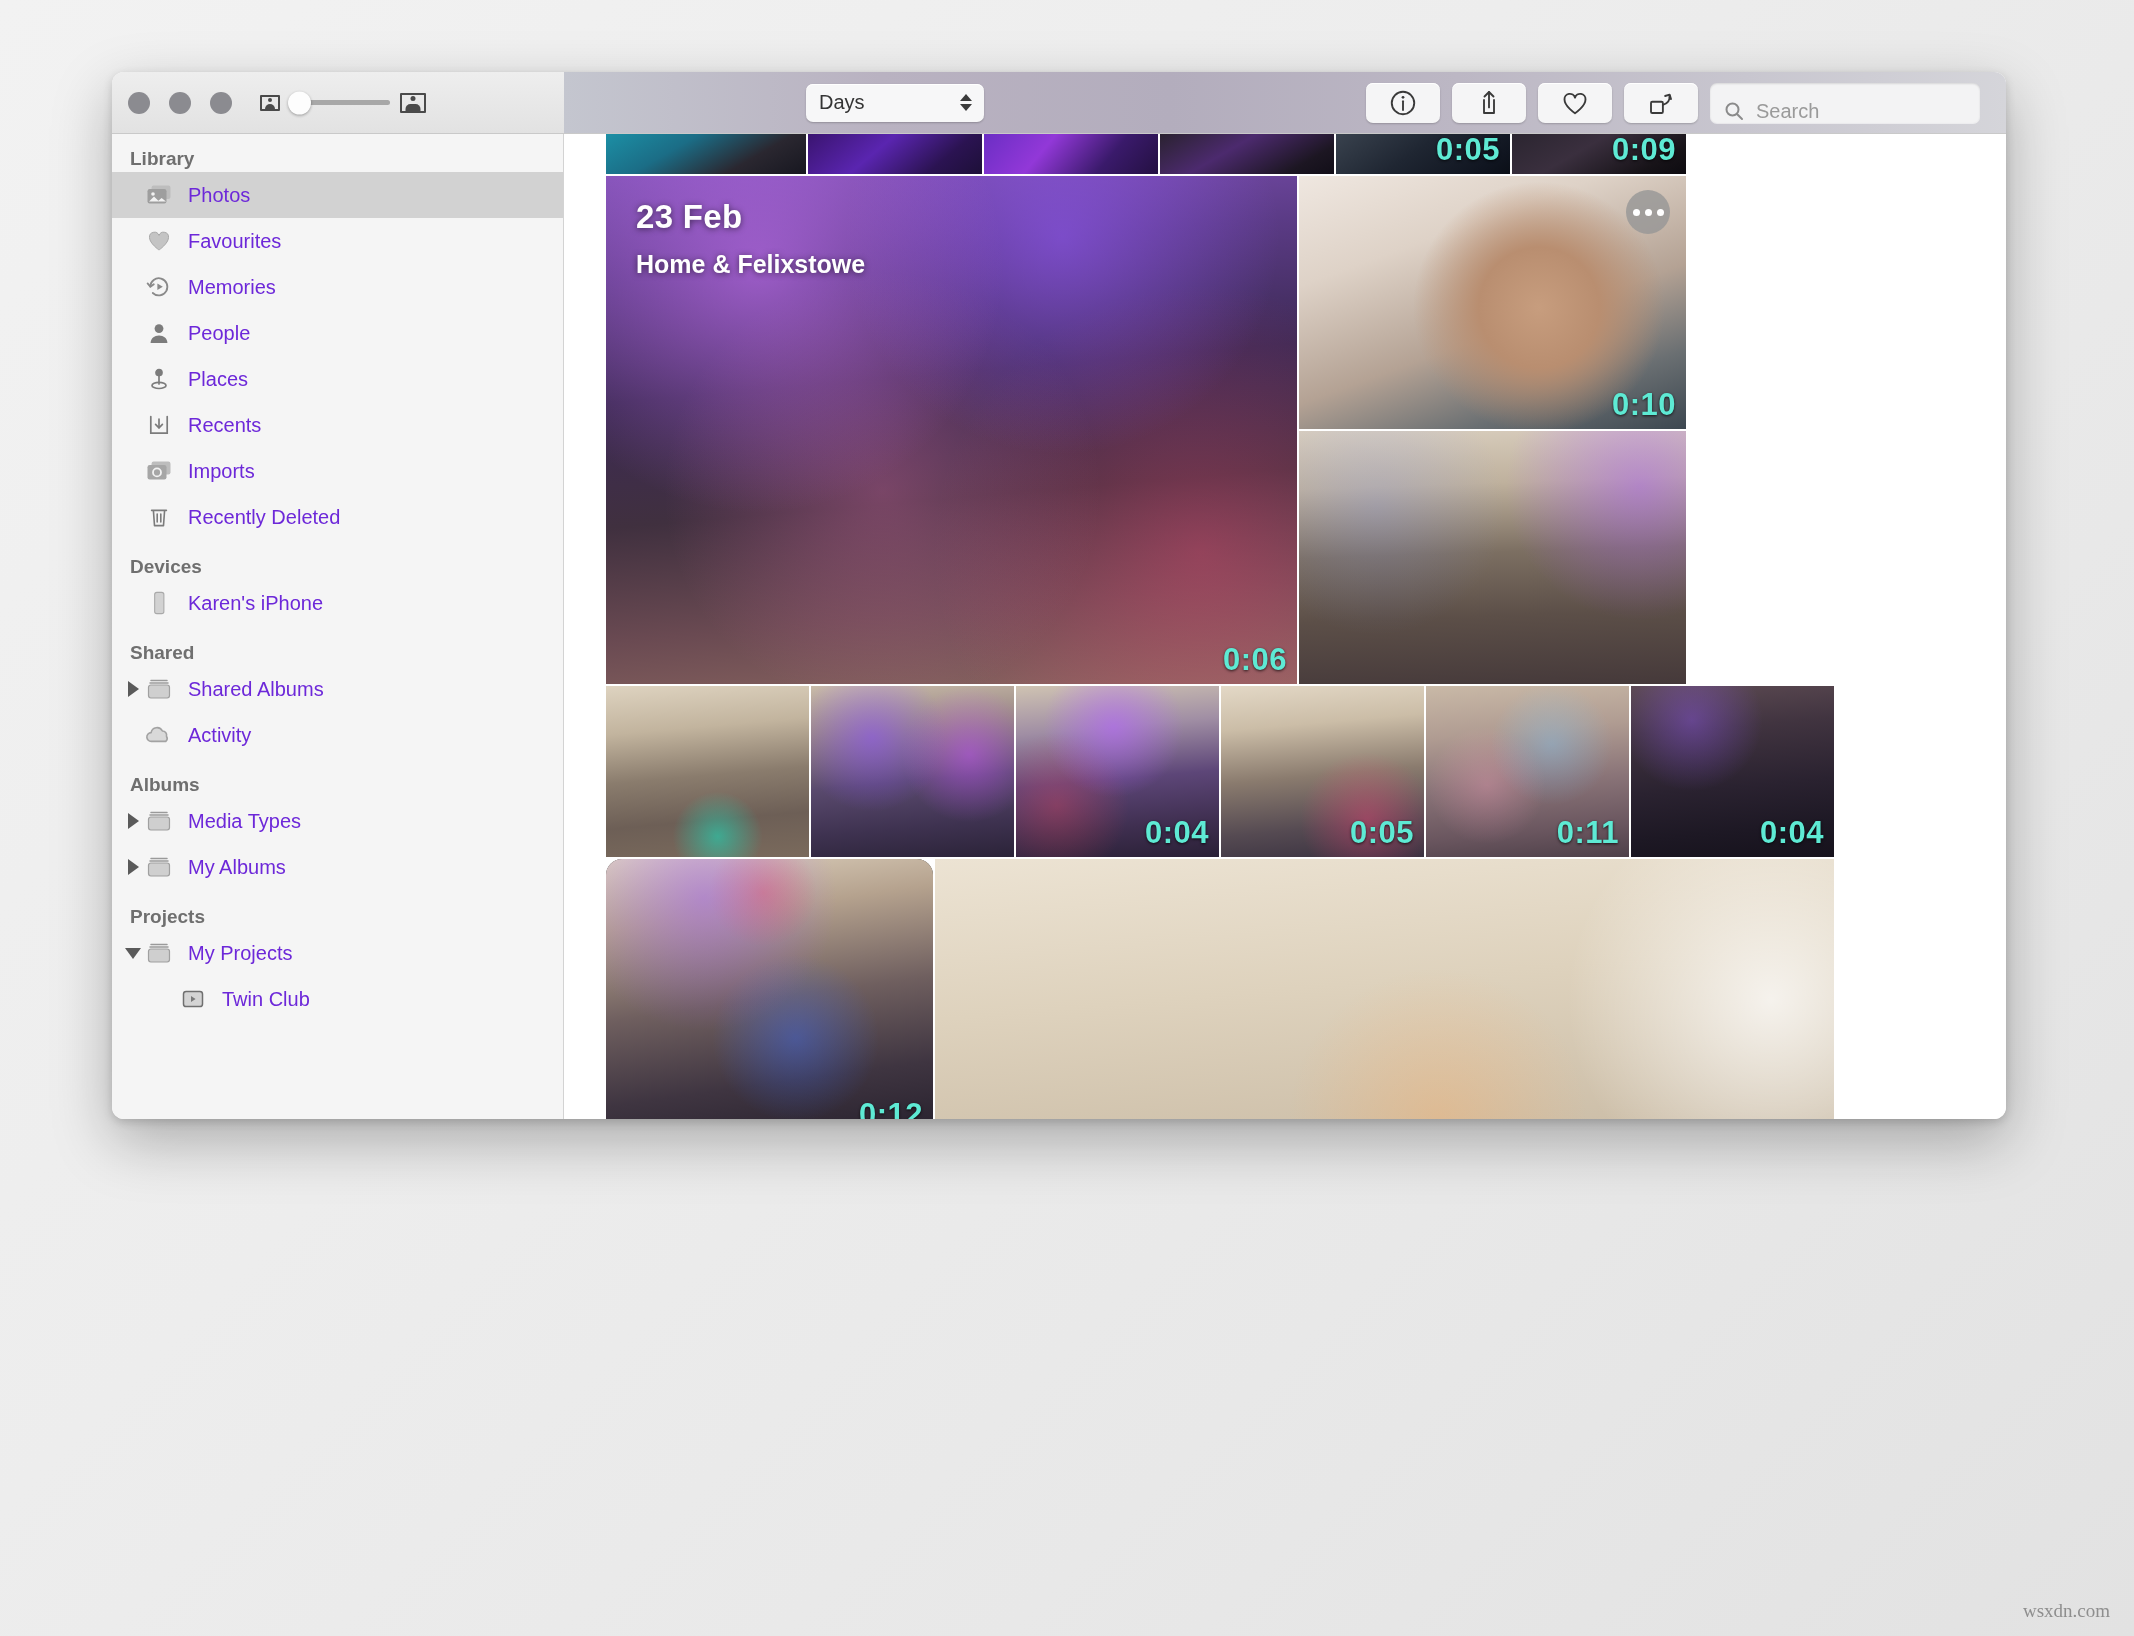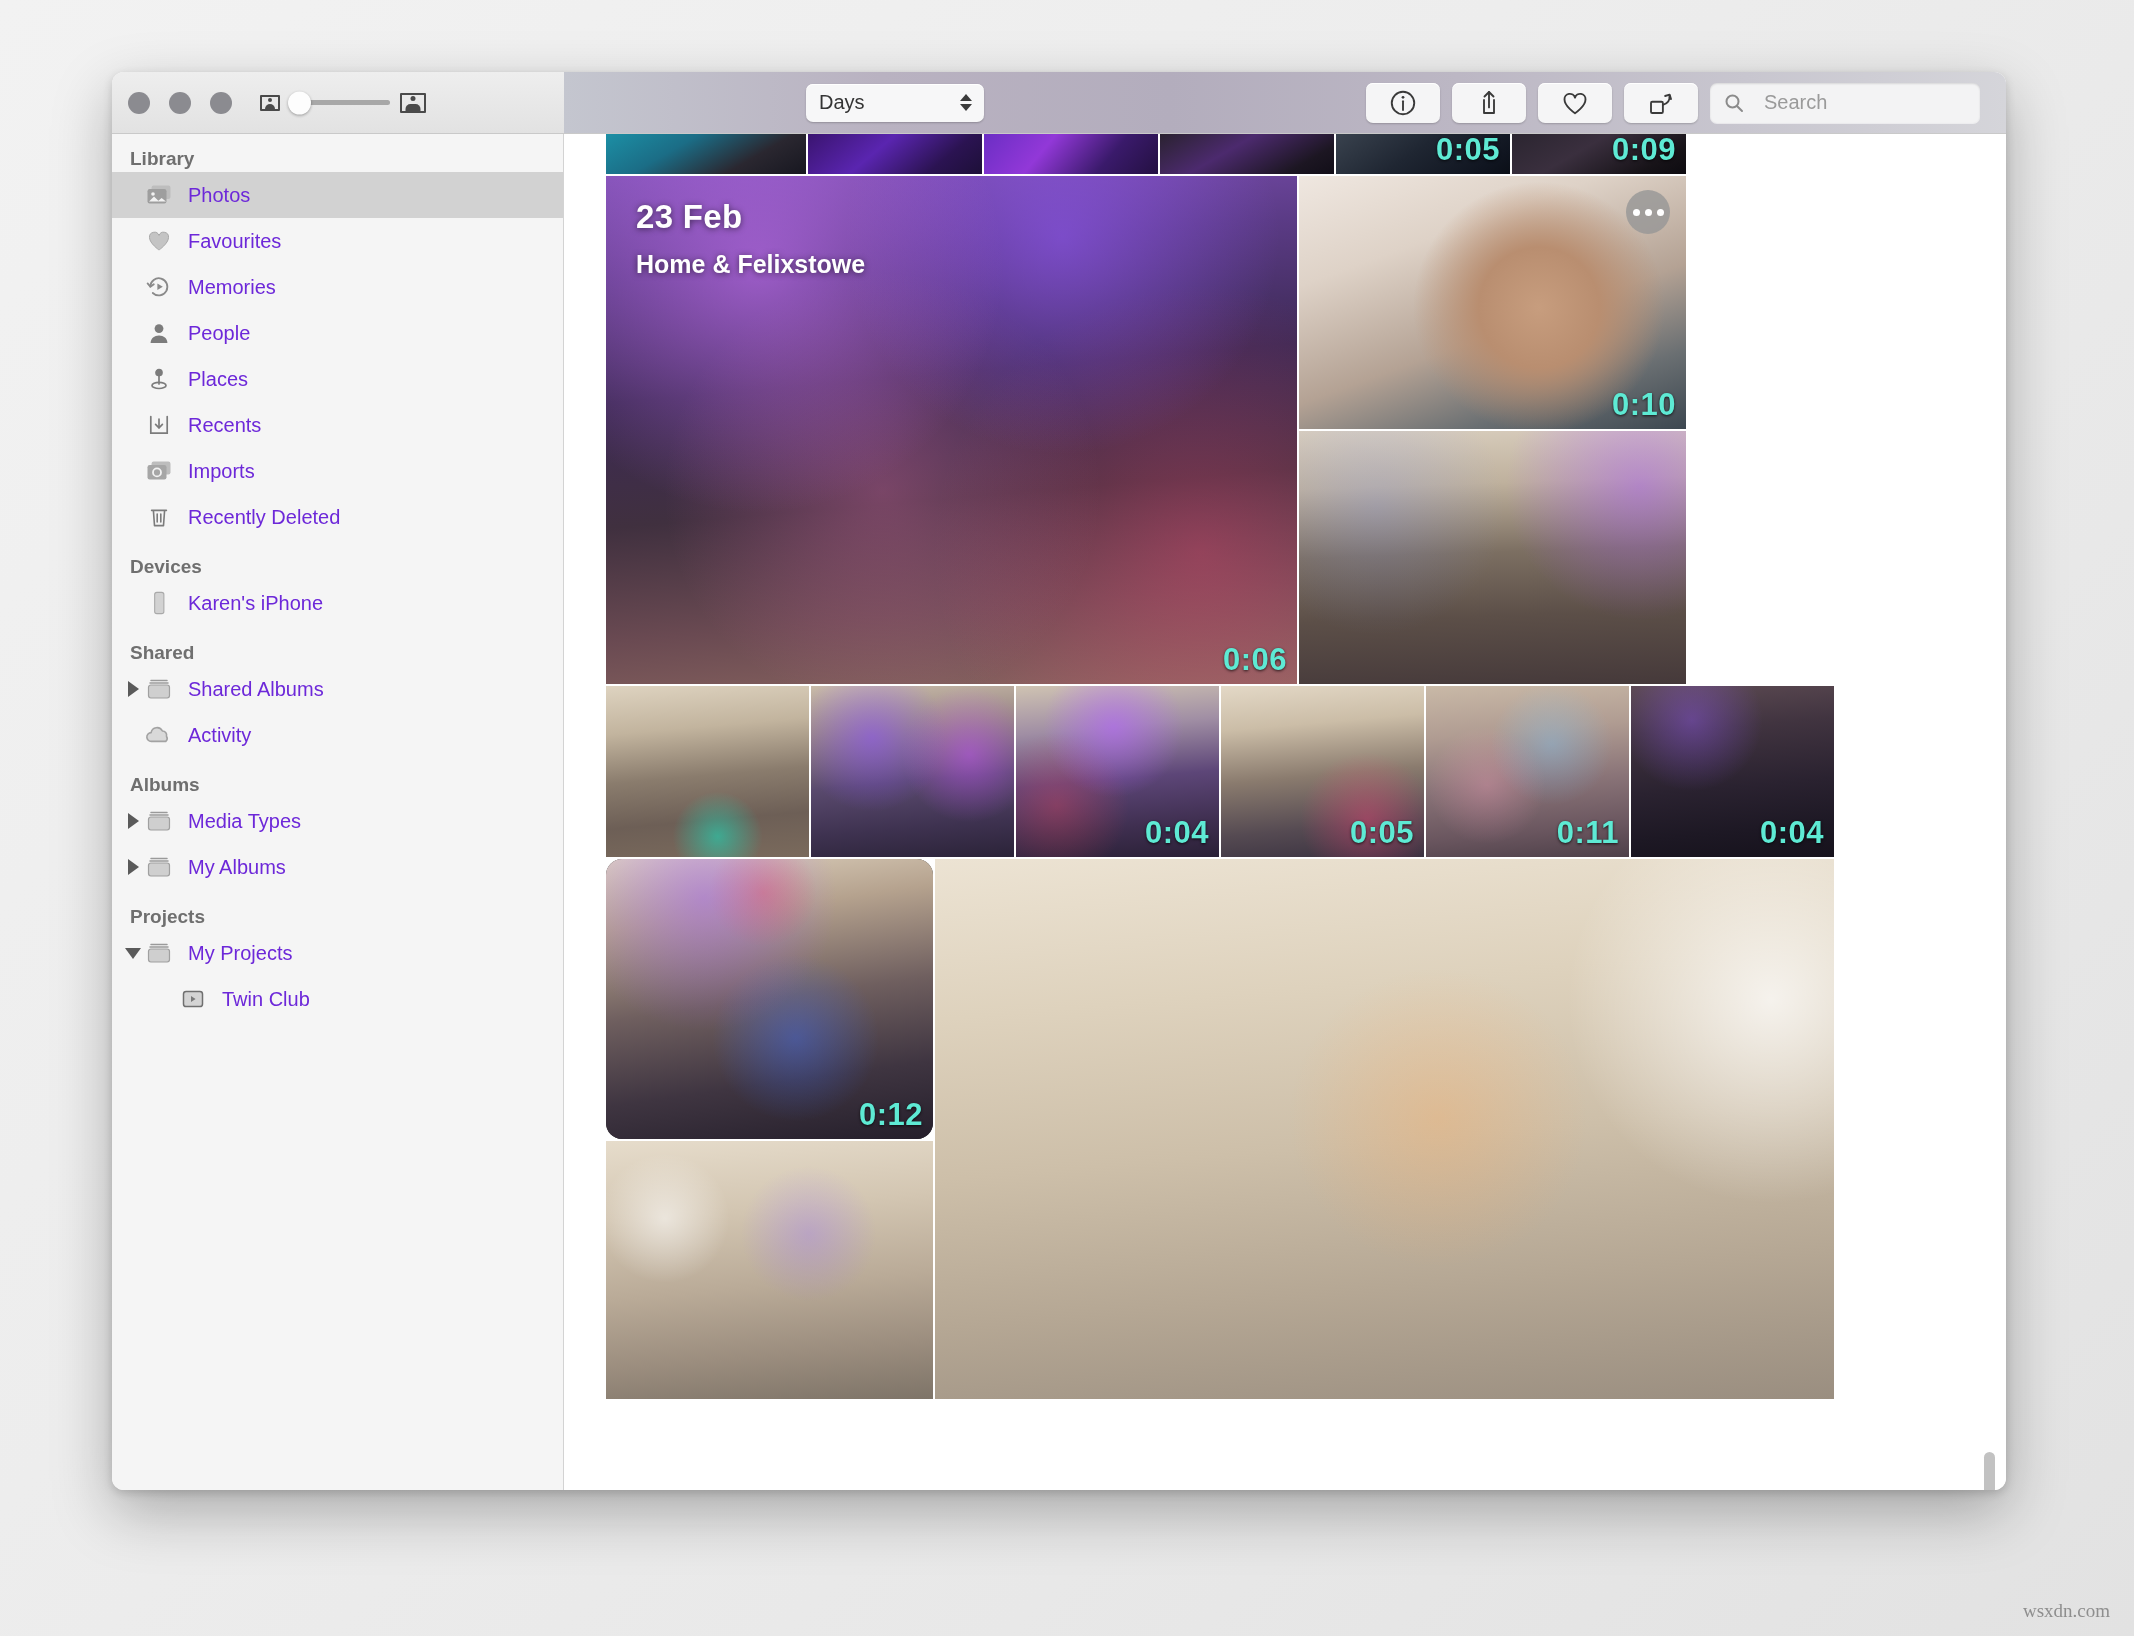--- a/index.html
+++ b/index.html
@@ -10,21 +10,21 @@
   }
   body {
     background: linear-gradient(135deg, #f2f2f2 0%, #ededed 40%, #e8e8e8 70%, #e2e2e2 100%);
     position: relative;
   }
 
   
   .window {
     position: absolute;
     left: 112px; top: 72px;
-    width: 1894px; height: 1418px;
+    width: 1894px; height: 1047px;
     background: #ffffff;
     border-radius: 12px;
     box-shadow: 0 22px 60px rgba(0,0,0,0.28), 0 3px 10px rgba(0,0,0,0.16);
     overflow: hidden;
     display: flex;
     flex-direction: column;
   }
 
   
   .titlebar {
@@ -149,23 +149,23 @@
     margin-right: 12px;
     cursor: default;
   }
   .tbtn svg { display:block; }
 
   .searchbox {
     width: 270px; height: 40px;
     background: #f3f3f4;
     border-radius: 7px;
     box-shadow: inset 0 1px 2px rgba(0,0,0,0.12), 0 1px 0 rgba(255,255,255,0.6);
-    display: flex; align-items: center;
+    display: flex; align-items: flex-end;
     padding-left: 12px;
-    gap: 18px;
+    gap: 10px;
   }
   .searchbox .ph { font-size: 20px; color: #9a9a9a; }
 
   
   .wbody { flex: 1; display: flex; min-height: 0; }
 
   
   .sidebar {
     width: 452px; min-width: 452px;
     background: #f5f5f5;

